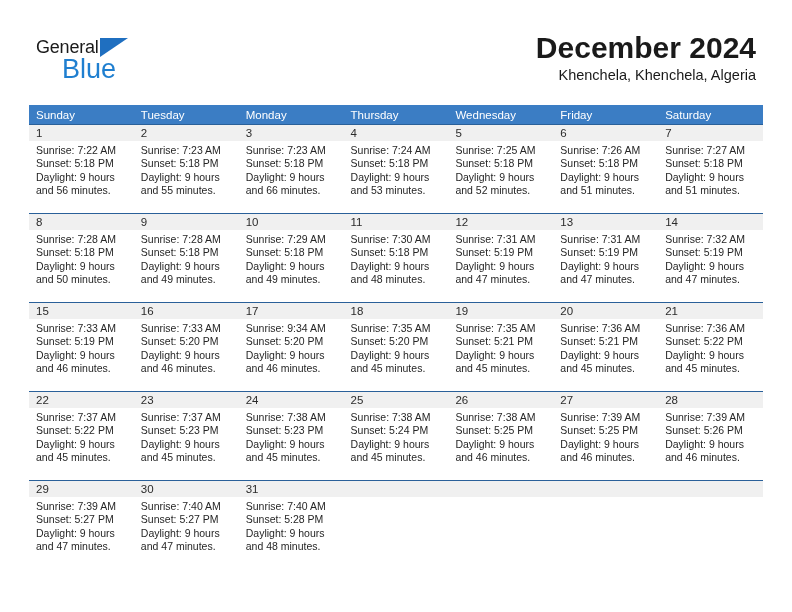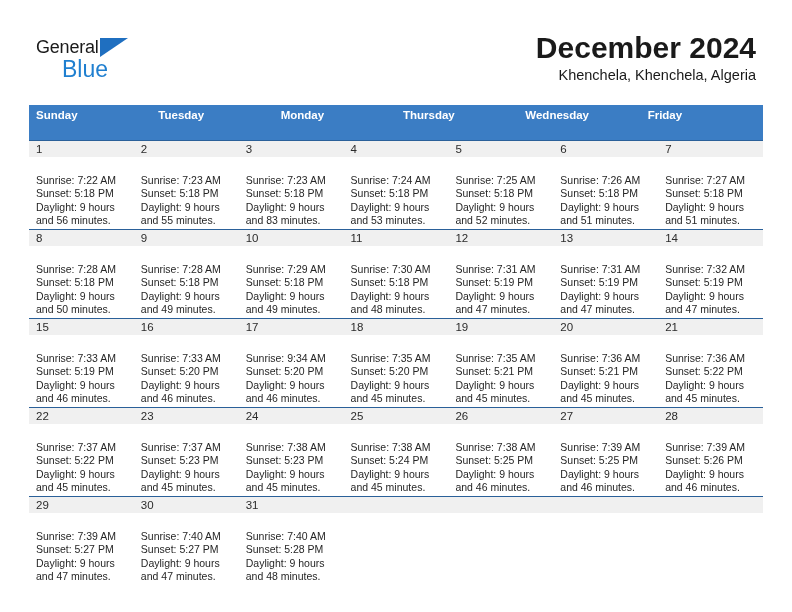--- a/index.html
+++ b/index.html
@@ -52,21 +52,21 @@
     top: 4px;
     width: 0;
     height: 0;
     border-left: 28px solid #1f6fc0;
     border-bottom: 19px solid transparent;
   }
   .logo-blue {
     position: absolute;
     left: 26px;
     top: 22px;
-    font-size: 23px;
+    font-size: 27px;
     color: #1f7fd0;
     line-height: 26px;
     font-weight: 400;
   }
 
   .title-block {
     position: absolute;
     right: 36px;
     top: 30px;
     text-align: right;
@@ -90,22 +90,21 @@
   
   .calendar {
     position: absolute;
     left: 29px;
     top: 105px;
     width: 734px;
   }
   .cal-head {
     display: flex;
     background: #3b7dc4;
-    height: 35px;
-    font-weight: bold;
+    height: 19px;
   }
   .cal-head .dow {
     flex: 1 1 0;
     min-width: 0;
     color: #ffffff;
     font-size: 11.5px;
     line-height: 21px;
     padding-left: 7px;
     box-sizing: border-box;
     white-space: nowrap;
@@ -135,21 +134,21 @@
     height: 16px;
     background: #f0f0f0;
     font-size: 11.5px;
     color: #2b2b2b;
     line-height: 16px;
     padding-left: 7px;
     box-sizing: border-box;
     white-space: nowrap;
   }
   .daycell .info {
-    padding: 17px 7px 0 7px;
+    padding: 3px 7px 0 7px;
     box-sizing: border-box;
   }
   .daycell .info div {
     font-size: 10.5px;
     color: #262626;
     line-height: 13.4px;
     white-space: nowrap;
   }
   .daycell.empty .datenum {
     background: #f0f0f0;
@@ -177,20 +176,21 @@
 
   <div class="calendar">
 
     <div class="cal-head">
       <div class="dow">Sunday</div>
       <div class="dow">Tuesday</div>
       <div class="dow">Monday</div>
       <div class="dow">Thursday</div>
       <div class="dow">Wednesday</div>
       <div class="dow">Friday</div>
+      <div class="dow">Saturday</div>
     </div>
 
     <div class="week">
       <div class="daycell">
         <div class="datenum">1</div>
         <div class="info">
           <div>Sunrise: 7:22 AM</div>
           <div>Sunset: 5:18 PM</div>
           <div>Daylight: 9 hours</div>
           <div>and 56 minutes.</div>
@@ -204,21 +204,21 @@
           <div>Daylight: 9 hours</div>
           <div>and 55 minutes.</div>
         </div>
       </div>
       <div class="daycell">
         <div class="datenum">3</div>
         <div class="info">
           <div>Sunrise: 7:23 AM</div>
           <div>Sunset: 5:18 PM</div>
           <div>Daylight: 9 hours</div>
-          <div>and 83 minutes.</div>
+          <div>and 66 minutes.</div>
         </div>
       </div>
       <div class="daycell">
         <div class="datenum">4</div>
         <div class="info">
           <div>Sunrise: 7:24 AM</div>
           <div>Sunset: 5:18 PM</div>
           <div>Daylight: 9 hours</div>
           <div>and 53 minutes.</div>
         </div>

